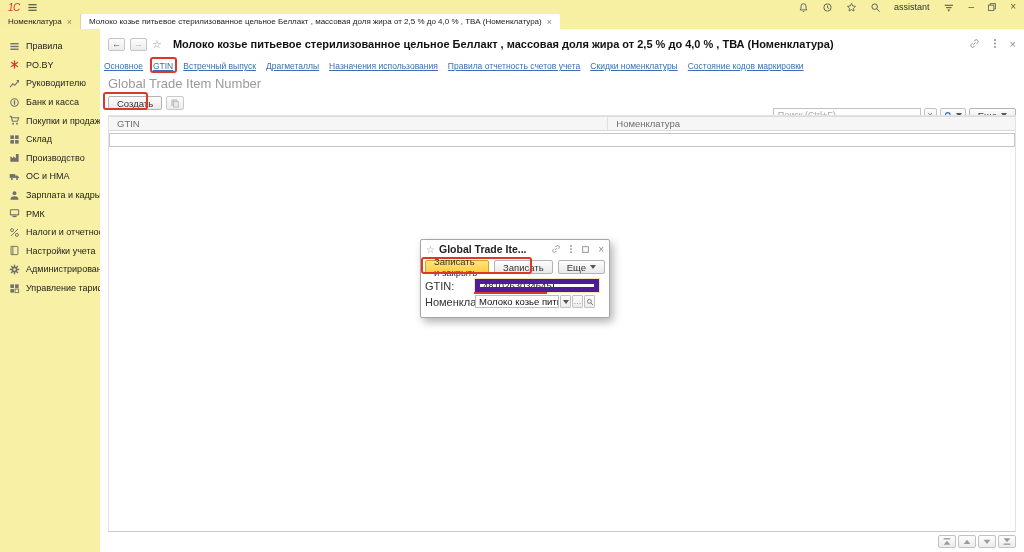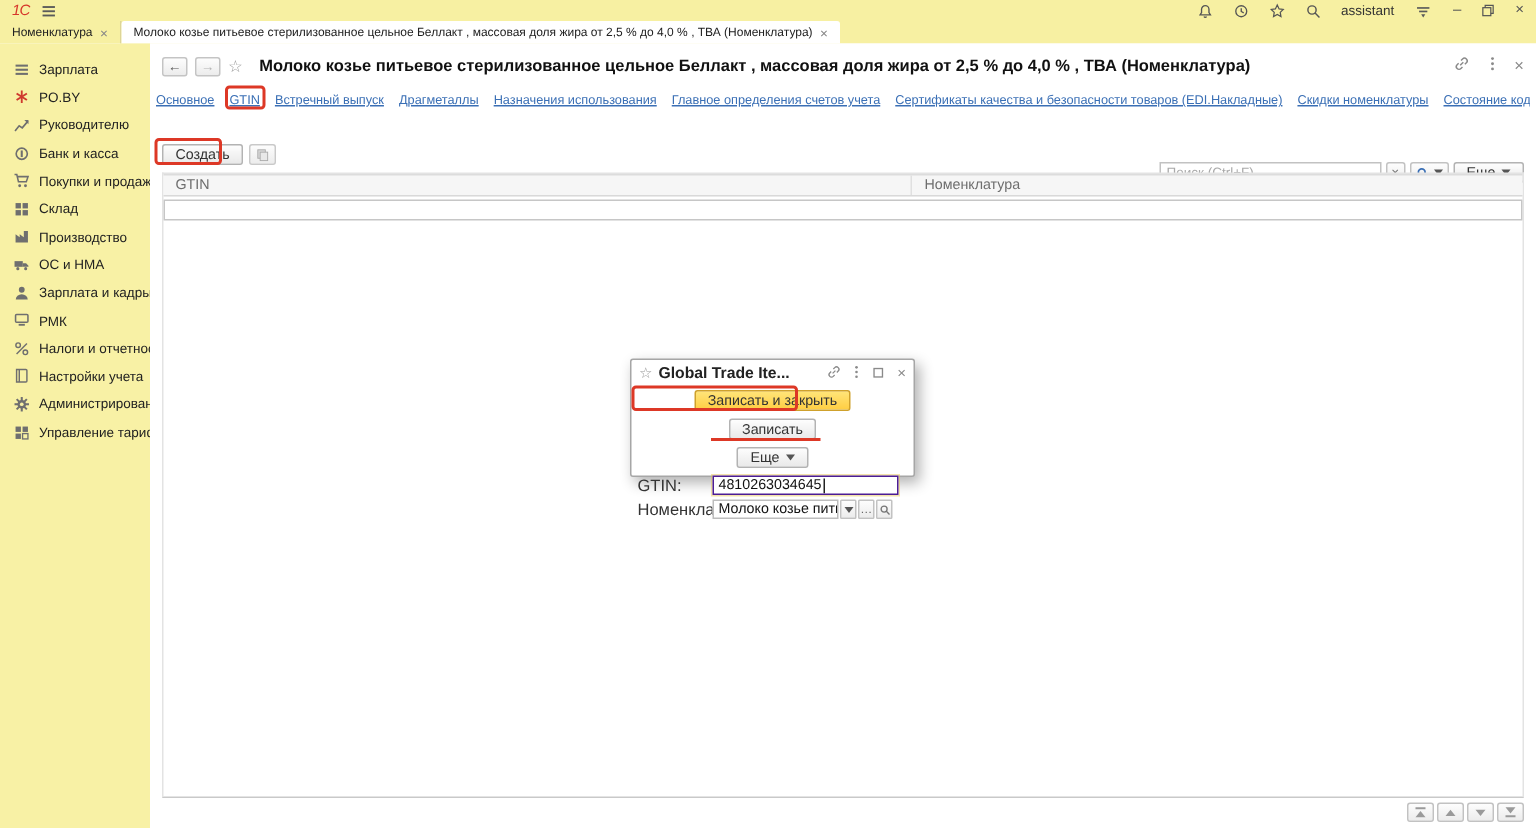--- a/index.html
+++ b/index.html
@@ -70,27 +70,27 @@
   .list-nav { position:absolute; right:8px; bottom:4px; display:flex; gap:2px; }
   .list-nav .sq-btn { width:18px; height:13px; }
 
   
   .dialog { position:absolute; left:420px; top:239px; width:190px; height:79px; background:#fff;
     border:1px solid #a6a6a6; border-radius:2px; box-shadow:3px 4px 9px rgba(0,0,0,0.3); z-index:5; }
   .dlg-title { height:18px; display:flex; align-items:center; gap:4px; padding:0 5px; }
   .dlg-title .t { font-weight:bold; font-size:10.5px; color:#222; white-space:nowrap; }
   .dlg-icons { margin-left:auto; display:flex; align-items:center; gap:8px; color:#8a8a8a; }
   .dlg-icons .x { font-size:10px; }
-  .dlg-btns { display:flex; align-items:center; gap:5px; padding:2px 4px 3px 4px;flex-direction:column; }
+  .dlg-btns { display:flex; align-items:center; gap:5px; padding:2px 4px 3px 4px; }
   .btn-primary { border:1px solid #cfa12c; background:linear-gradient(#ffe479,#ffce43); font-weight:normal; }
   .dlg-row { display:flex; align-items:center; padding:2px 4px 1px 4px; }
   .dlg-label { width:50px; font-size:11px; color:#333; flex:0 0 auto; }
   .fld { height:13px; border:1px solid #bdbdbd; background:#fff; font-size:9.5px; color:#111;
     display:flex; align-items:center; padding:0 3px; overflow:hidden; white-space:nowrap; }
-  .fld-gtin { width:124px; border:1px solid #4c1d95; box-shadow:0 0 0 1px rgba(232,196,69,0.45); }
+  .fld-gtin { width:124px; border:5px solid #4c1d95; box-shadow:0 0 0 1px rgba(232,196,69,0.45); }
   .text-caret { width:1px; height:10px; background:#222; display:inline-block; margin-left:1px; flex:0 0 auto; }
   .combo { display:flex; align-items:center; gap:1px; }
   .combo .fld-text { width:84px; }
   .combo .mini { width:11px; height:13px; border:1px solid #c2c2c2; border-radius:1px; background:linear-gradient(#fdfdfd,#ececec);
     display:inline-flex; align-items:center; justify-content:center; font-size:8px; color:#666; }
 
   
   .ann { position:absolute; border:2px solid #dd3826; border-radius:3px; pointer-events:none; z-index:9; }
   .ann-line { position:absolute; background:#dd3826; pointer-events:none; z-index:9; }
 </style>
@@ -168,21 +168,21 @@
 
   <div class="sidebar">
     <div class="sb-item">
       <svg width="11" height="11" viewBox="0 0 16 16">
           <g fill="#6f6f6f">
             <rect x="2" y="3" width="12" height="2"></rect>
             <rect x="2" y="7" width="12" height="2"></rect>
             <rect x="2" y="11" width="12" height="2"></rect>
           </g>
         </svg>
-      <span>Зарплата</span>
+      <span>Правила</span>
     </div>
     <div class="sb-item">
       <svg width="11" height="11" viewBox="0 0 16 16">
           <g stroke="#cf3a2e" stroke-width="1.8">
             <path d="M8 2 V14"></path>
             <path d="M3 4.8 L13 11.2"></path>
             <path d="M13 4.8 L3 11.2"></path>
           </g>
         </svg>
       <span>PO.BY</span>
@@ -317,27 +317,27 @@
         <span class="x">×</span>
       </span>
     </div>
 
     <div class="form-tabs">
       <span class="flink">Основное</span>
       <span class="flink">GTIN</span>
       <span class="flink">Встречный выпуск</span>
       <span class="flink">Драгметаллы</span>
       <span class="flink">Назначения использования</span>
-      <span class="flink">Главное определения счетов учета</span>
-      <span class="flink">Сертификаты качества и безопасности товаров (EDI.Накладные)</span>
+      <span class="flink">Правила отчетность счетов учета</span>
       <span class="flink">Скидки номенклатуры</span>
       <span class="flink">Состояние кодов маркировки</span>
 
     </div>
 
+    <div class="section-title">Global Trade Item Number</div>
 
     <div class="toolbar">
       <span class="btn">Создать</span>
       <span class="icon-btn">
         <svg width="10" height="10" viewBox="0 0 16 16">
             <rect x="3" y="3" width="8" height="9" fill="#d9d9d9" stroke="#ababab"></rect>
             <rect x="5.5" y="5.5" width="8" height="9" fill="#e8e8e8" stroke="#ababab"></rect>
           </svg>
       </span>
       <span class="tb-search">

